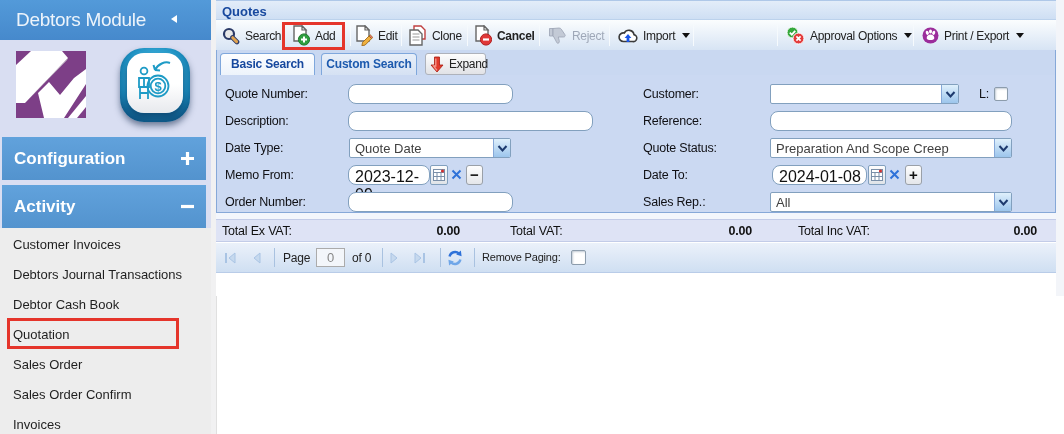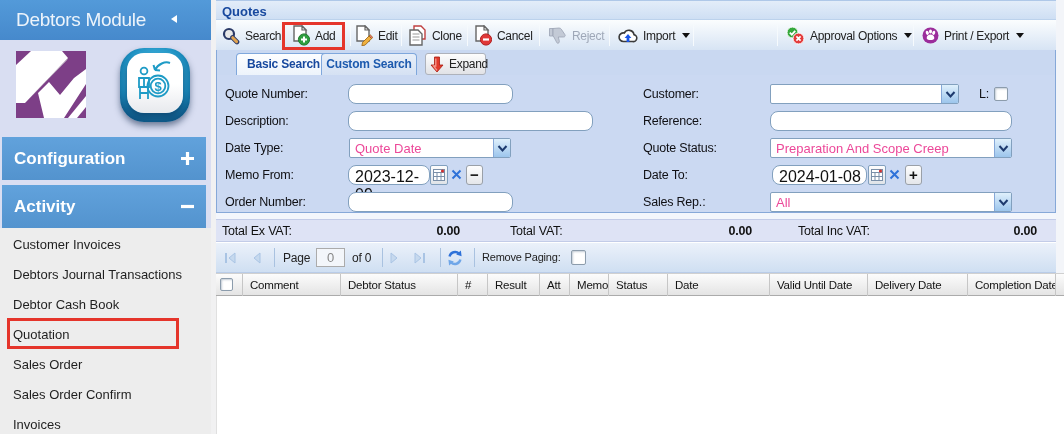--- a/index.html
+++ b/index.html
@@ -31,29 +31,29 @@
 #toolbar { left:0; top:19px; width:840px; height:31px; background:linear-gradient(#FBFDFE,#D7E4F4); border-top:1px solid #BCD2EC; }
 .tbi { position:absolute; top:0; height:31px; display:flex; align-items:center; font-size:12px; letter-spacing:-0.3px; color:#222; }
 .tbi svg { margin-right:5px; }
 .tbsep { position:absolute; top:5px; width:1px; height:21px; background:#AEC6E2; border-right:1px solid #F6FAFD; }
 .dda { display:inline-block; width:0; height:0; border:4px solid transparent; border-top:5px solid #111; margin-left:7px; margin-top:4px; }
 #redadd { position:absolute; left:66px; top:2px; width:63px; height:28px; border:3px solid #E5352B; }
 
 
 #tabrow { left:0; top:50px; width:840px; height:25px; background:#C9D8F1; border-left:1px solid #86A8D8; border-right:1px solid #86A8D8; }
 .tab { position:absolute; top:3px; height:22px; border:1px solid #7FA7DC; border-bottom:none; border-radius:4px 4px 0 0; font-size:12px; letter-spacing:-0.2px; font-weight:bold; text-align:center; }
-#tab1 { left:3px; width:95px; background:linear-gradient(#FDFEFF,#EDF3FB); color:#17489E; line-height:21px;margin-left:16px; }
+#tab1 { left:3px; width:95px; background:linear-gradient(#FDFEFF,#EDF3FB); color:#17489E; line-height:21px; }
 #tab2 { left:104px; width:96px; background:linear-gradient(#E8EFF9,#D5E1F3); color:#1D5AAE; line-height:21px; }
 #expandbtn { position:absolute; left:208px; top:3px; width:61px; height:22px; background:linear-gradient(#FDFDFD,#E1E2E6); border:1px solid #AEB2BB; border-radius:3px; font-size:12px; letter-spacing:-0.3px; color:#222; display:flex; align-items:center; }
 
 
 #form { left:0; top:75px; width:840px; height:138px; background:#CBD9F2; border-left:1px solid #86A8D8; border-right:1px solid #86A8D8; border-bottom:1px solid #86A8D8; }
 .lbl { position:absolute; font-size:12.5px; letter-spacing:-0.2px; color:#101014; }
 .inp { position:absolute; background:#fff; border:1px solid #82A0BE; border-radius:8px; height:20px; font-size:16px; color:#111; }
-.sel { position:absolute; background:#fff; border:1px solid #82A0BE; border-radius:2px; height:20px; font-size:13px; color:#ec4899; }
+.sel { position:absolute; background:#fff; border:1px solid #82A0BE; border-radius:2px; height:20px; font-size:13px; color:#404040; }
 .sel .tx { position:absolute; left:5px; top:2px; white-space:nowrap; }
 .sel .ab { position:absolute; right:0; top:0; width:17px; height:18px; background:linear-gradient(#DFF0FC,#9CC5EC); border-left:1px solid #86A8D8; border-radius:0 1px 1px 0; }
 .sel .ab svg { position:absolute; left:3px; top:5px; }
 .calbtn { position:absolute; width:18px; height:20px; background:linear-gradient(#FDFDFD,#DFE3E8); border:1px solid #82A0BE; border-radius:2px; }
 .xbtn { position:absolute; width:15px; height:20px; }
 .pmbtn { position:absolute; width:17px; height:20px; background:linear-gradient(#FEFEFE,#E4E6EA); border:1px solid #9AA0A8; border-radius:3px; font-size:15px; font-weight:bold; color:#111; text-align:center; line-height:17px; }
 .cb { position:absolute; width:14px; height:14px; background:#fff; border:1px solid #8C9CAC; box-shadow:inset 1px 1px 2px rgba(120,140,160,.45); border-radius:2px; }
 
 
 #totals { left:0; top:219px; width:840px; height:23px; background:#DEE3F5; border-top:1px solid #C3CCE8; border-bottom:1px solid #C3CCE8; font-size:12.5px; letter-spacing:-0.2px; color:#111; }
@@ -158,21 +158,21 @@
 <div class="tbsep" style="left:134px;"></div>
 <div class="tbsep" style="left:185px;"></div>
 <div class="tbi" style="left:193px;">
 <svg width="18" height="21" viewBox="0 0 18 21">
           <path d="M5 1 h7 l4 4 v9 h-11 z" fill="#fff" stroke="#C04040" stroke-width="1.4"></path>
           <path d="M1 5 h8 l4 4 v11 h-12 z" fill="#fff" stroke="#666" stroke-width="1.4"></path>
           <path d="M3.5 9 h7 M3.5 12 h7 M3.5 15 h7" stroke="#999" stroke-width="1"></path>
         </svg>
 Clone</div>
 <div class="tbsep" style="left:251px;"></div>
-<div class="tbi" style="left:259px;">
+<div class="tbi" style="left:259px;font-weight:bold;">
 <svg width="17" height="21" viewBox="0 0 17 21">
           <path d="M1 1 h8 l4 4 v11 h-12 z" fill="#fff" stroke="#666" stroke-width="1.4"></path>
           <path d="M9 1 l4 4 h-4 z" fill="#F2F2F2" stroke="#666" stroke-width="1.2"></path>
           <circle cx="11" cy="14.5" r="5.6" fill="#E03838" stroke="#B01E1E" stroke-width="1"></circle>
           <path d="M8 14.5 h6" stroke="#fff" stroke-width="2.2"></path>
         </svg>
 Cancel</div>
 <div class="tbsep" style="left:323px;"></div>
 <div class="tbi" style="left:332px; color:#9FA8B8;">
 <svg width="19" height="19" viewBox="0 0 19 19">
@@ -326,30 +326,14 @@
 <svg style="position:absolute; left:231px; top:7px;" width="16" height="16" viewBox="0 0 16 16">
         <path d="M2.6 6.5 A5.6 5.6 0 0 1 12 3.6" fill="none" stroke="#2E72D9" stroke-width="2.4"></path>
         <polygon points="13.9,0.5 14.6,6.2 9.2,4.4" fill="#2E72D9"></polygon>
         <path d="M13.4 9.5 A5.6 5.6 0 0 1 4 12.4" fill="none" stroke="#6FA6E8" stroke-width="2.4"></path>
         <polygon points="2.1,15.5 1.4,9.8 6.8,11.6" fill="#6FA6E8"></polygon>
       </svg>
 <div class="psep" style="left:258px;"></div>
 <span style="position:absolute; left:266px; top:8px; font-size:11px; letter-spacing:-0.2px;">Remove Paging:</span>
 <div class="cb" style="left:355px; top:7px; width:15px; height:15px;"></div>
 </div>
-<div id="ghead" class="abs">
-<div class="c" style="left:0; width:27px;">
-        <div class="cb" style="left:4px; top:4px; width:13px; height:13px;"></div>
-      </div>
-<div class="c" style="left:27px; width:98px;">Comment</div>
-<div class="c" style="left:125px; width:117px;">Debtor Status</div>
-<div class="c" style="left:242px; width:30px;">#</div>
-<div class="c" style="left:272px; width:52px;">Result</div>
-<div class="c" style="left:324px; width:30px;">Att</div>
-<div class="c" style="left:354px; width:39px;">Memo</div>
-<div class="c" style="left:393px; width:59px;">Status</div>
-<div class="c" style="left:452px; width:102px;">Date</div>
-<div class="c" style="left:554px; width:98px;">Valid Until Date</div>
-<div class="c" style="left:652px; width:100px;">Delivery Date</div>
-<div class="c" style="left:752px; width:88px;">Completion Date</div>
-</div>
 <div id="gbody" class="abs"></div>
 </div>
 
 </body></html>

